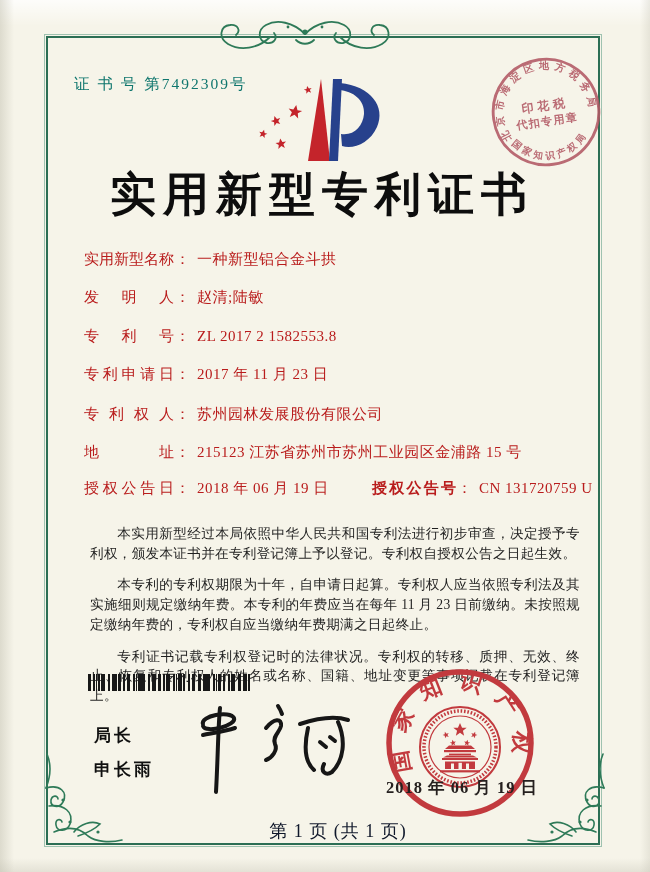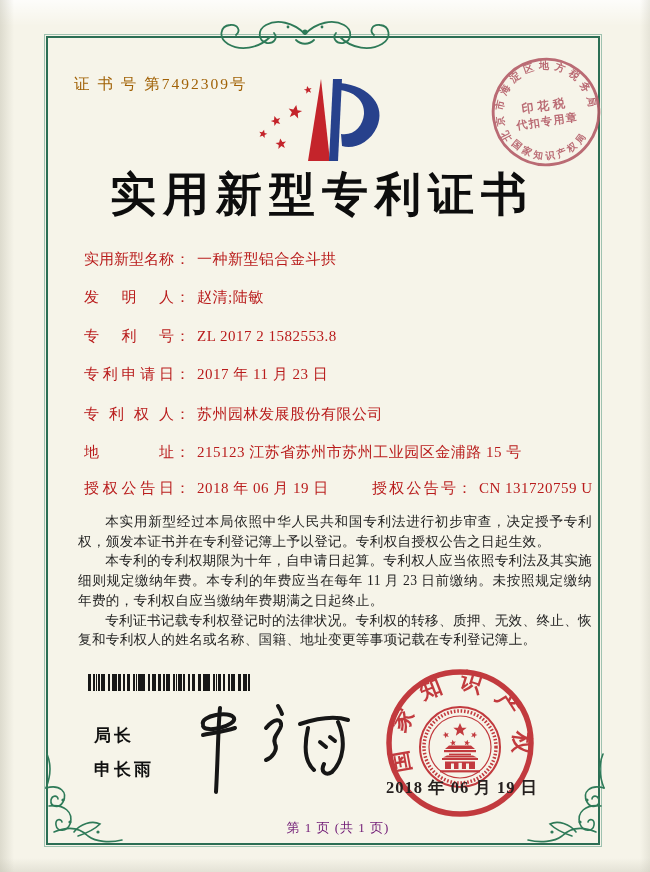--- a/index.html
+++ b/index.html
@@ -16,54 +16,54 @@
       linear-gradient(270deg,rgba(200,198,184,.35) 0,rgba(200,198,184,0) 10px),
       linear-gradient(180deg,rgba(255,255,255,.8) 0,rgba(255,255,255,0) 26px),
       linear-gradient(0deg,rgba(200,198,184,.4) 0,rgba(200,198,184,0) 14px);
   }
   
   .frame{position:absolute;left:44px;top:34px;width:556px;height:811px;
     border:1px solid #9fc2b0;}
   .frame-inner{position:absolute;inset:1px;border:2px solid #2c6e54;}
   .orn{position:absolute;}
   
-  .cert-no{position:absolute;left:74px;top:74px;font-size:15.5px;letter-spacing:2px;color:#a16207;}
+  .cert-no{position:absolute;left:74px;top:74px;font-size:15.5px;letter-spacing:2px;color:#0f766e;}
   
   .title{position:absolute;left:44px;top:164px;width:556px;text-align:center;
     font-size:46px;font-weight:700;letter-spacing:7px;color:#0d0d0d;}
   
   .frow{position:absolute;left:84px;width:510px;font-size:15px;color:#b91c1c;white-space:nowrap;}
   .flabel{display:inline-block;width:90px;text-align:justify;text-align-last:justify;text-justify:inter-character;}
   .fcolon{margin-left:1px;}
   .fvalue{margin-left:7px;letter-spacing:.5px;}
   .pair2{position:absolute;left:288px;top:0;}
-  .pair2 .flabel{width:84px;}
+  .pair2 .flabel{width:84px;font-weight:bold;}
   
   .body-text{position:absolute;left:78px;top:512px;width:514px;
     font-size:13.6px;line-height:19.7px;text-align:justify;color:#1f1f1f;letter-spacing:.3px;}
-  .body-text p{margin:0;text-indent:2em;}
+  .body-text p{margin:12px;text-indent:2em;}
   
   .barcode{position:absolute;left:88px;top:674px;width:162px;height:17px;
     background:
       repeating-linear-gradient(90deg,#181818 0 2px,transparent 2px 5px),
       repeating-linear-gradient(90deg,#181818 0 1px,transparent 1px 8px),
       repeating-linear-gradient(90deg,#181818 0 3px,transparent 3px 13px);}
   
   .issuer{position:absolute;left:94px;top:724px;
     font-family:"Liberation Sans","DejaVu Sans",sans-serif;
     font-size:17px;font-weight:700;letter-spacing:3px;color:#101010;}
   .issuer div{margin-bottom:11px;}
   .signature{position:absolute;left:178px;top:694px;}
   
   .seal{position:absolute;left:380px;top:663px;}
   .seal-date{position:absolute;left:382px;top:777px;width:160px;text-align:center;
     font-size:16.5px;font-weight:600;letter-spacing:1px;color:#25201f;}
   
   .footer{position:absolute;left:44px;top:819px;width:588px;text-align:center;
-    font-size:13px;letter-spacing:1px;color:#701a75;}
+    font-size:18px;letter-spacing:1px;color:#0f172a;}
   
   .tax-stamp{position:absolute;left:486px;top:52px;opacity:.88;transform:rotate(-8deg);}
 </style>
 </head>
 <body>
 
 <div class="scan-shade"></div>
 
 <div class="frame">
   <div class="frame-inner"></div>

